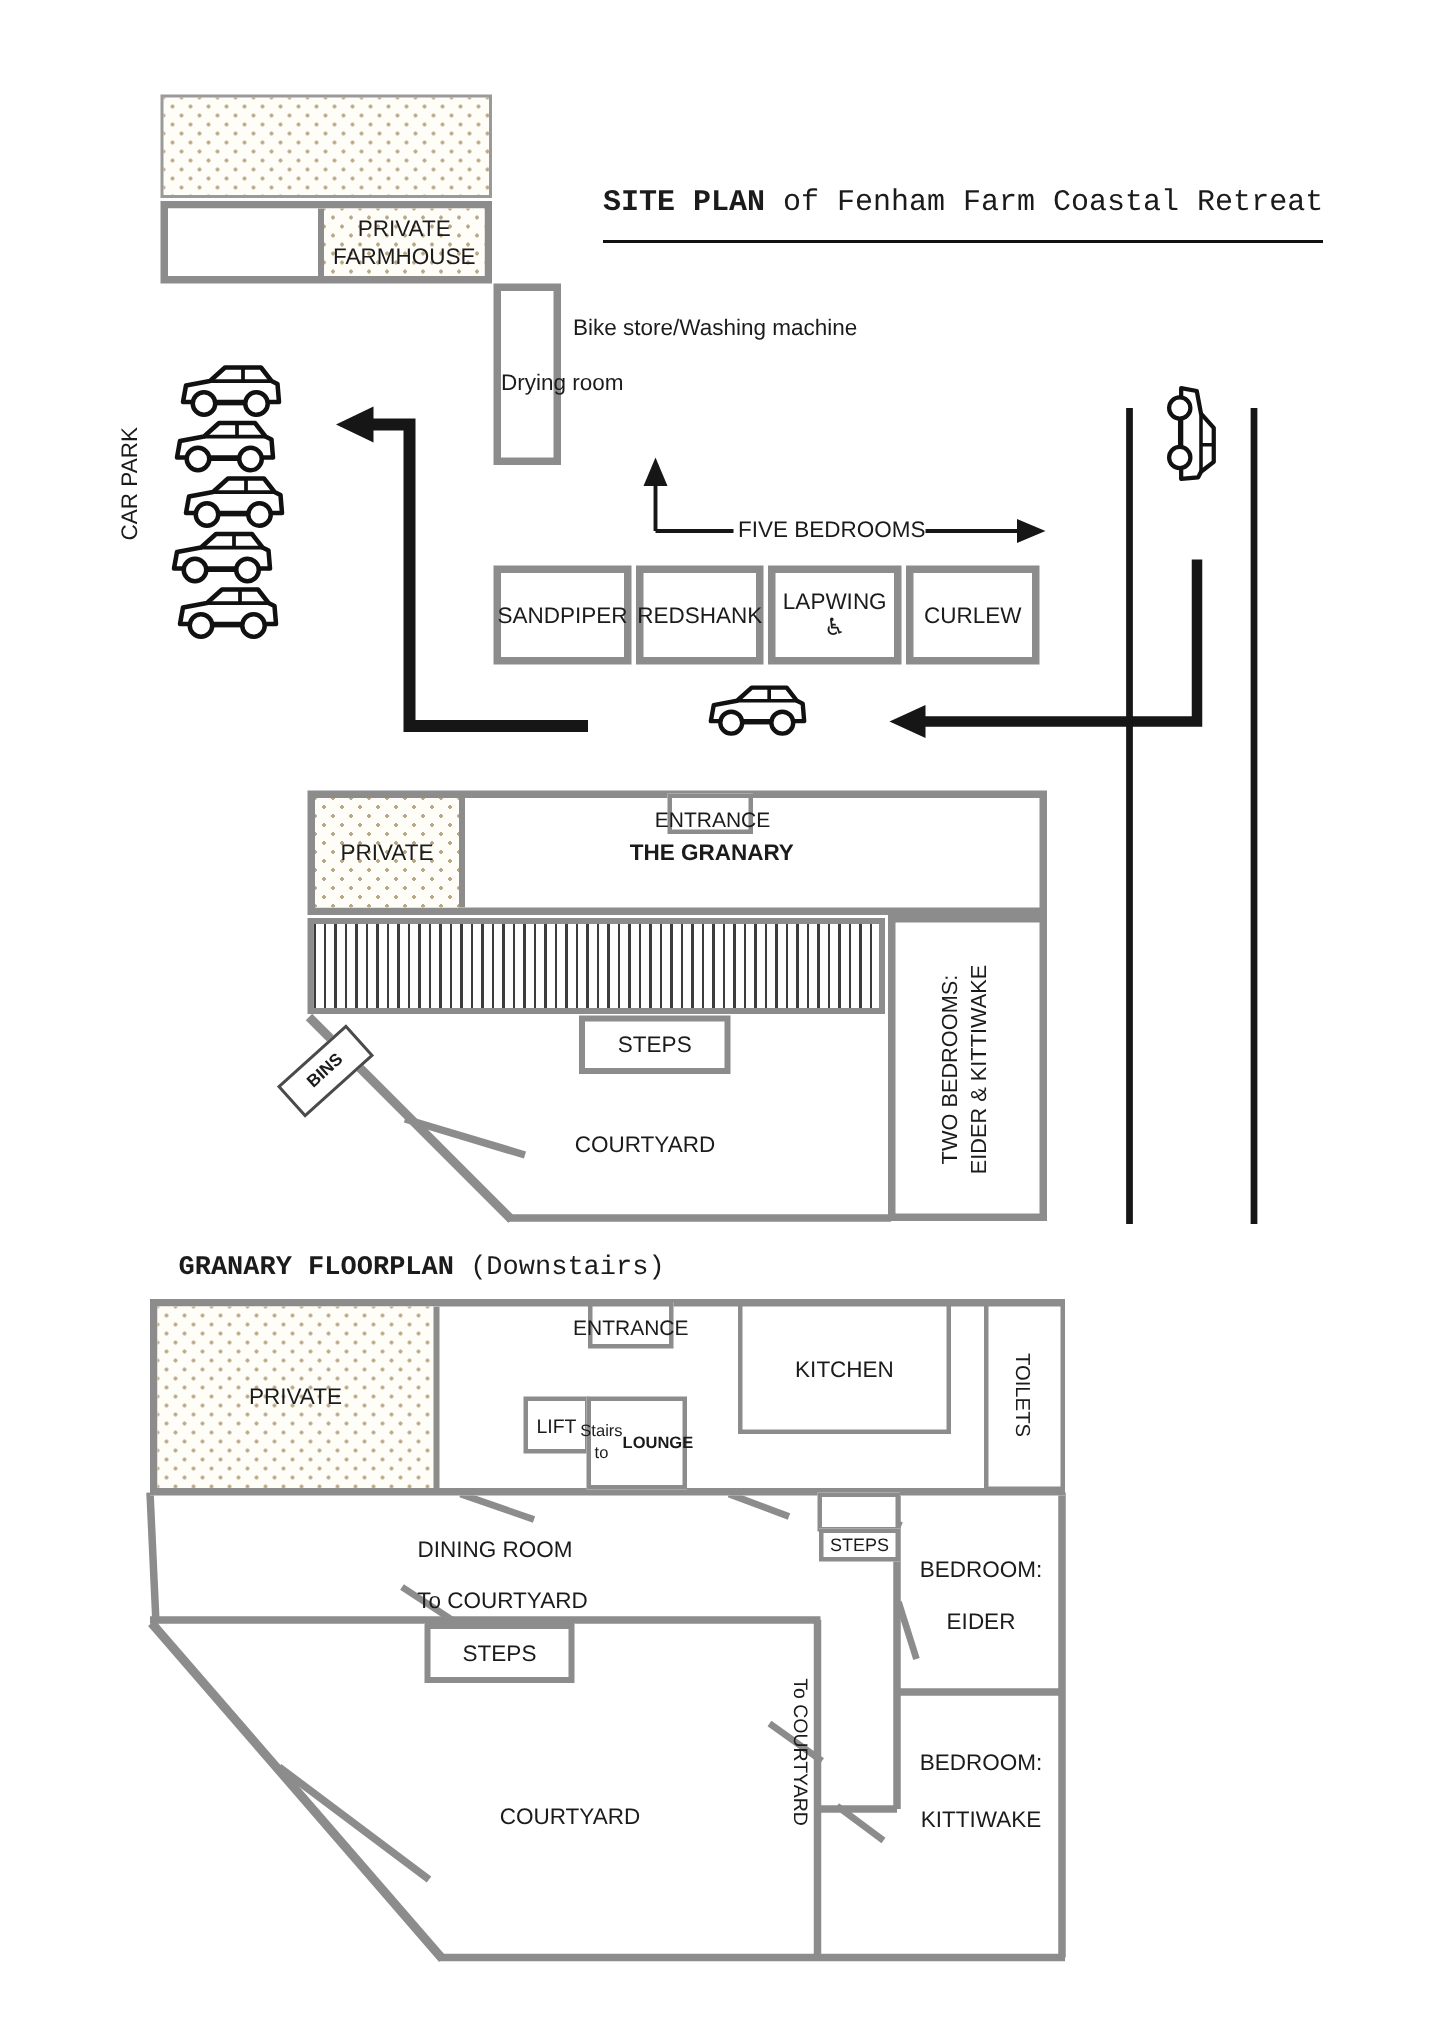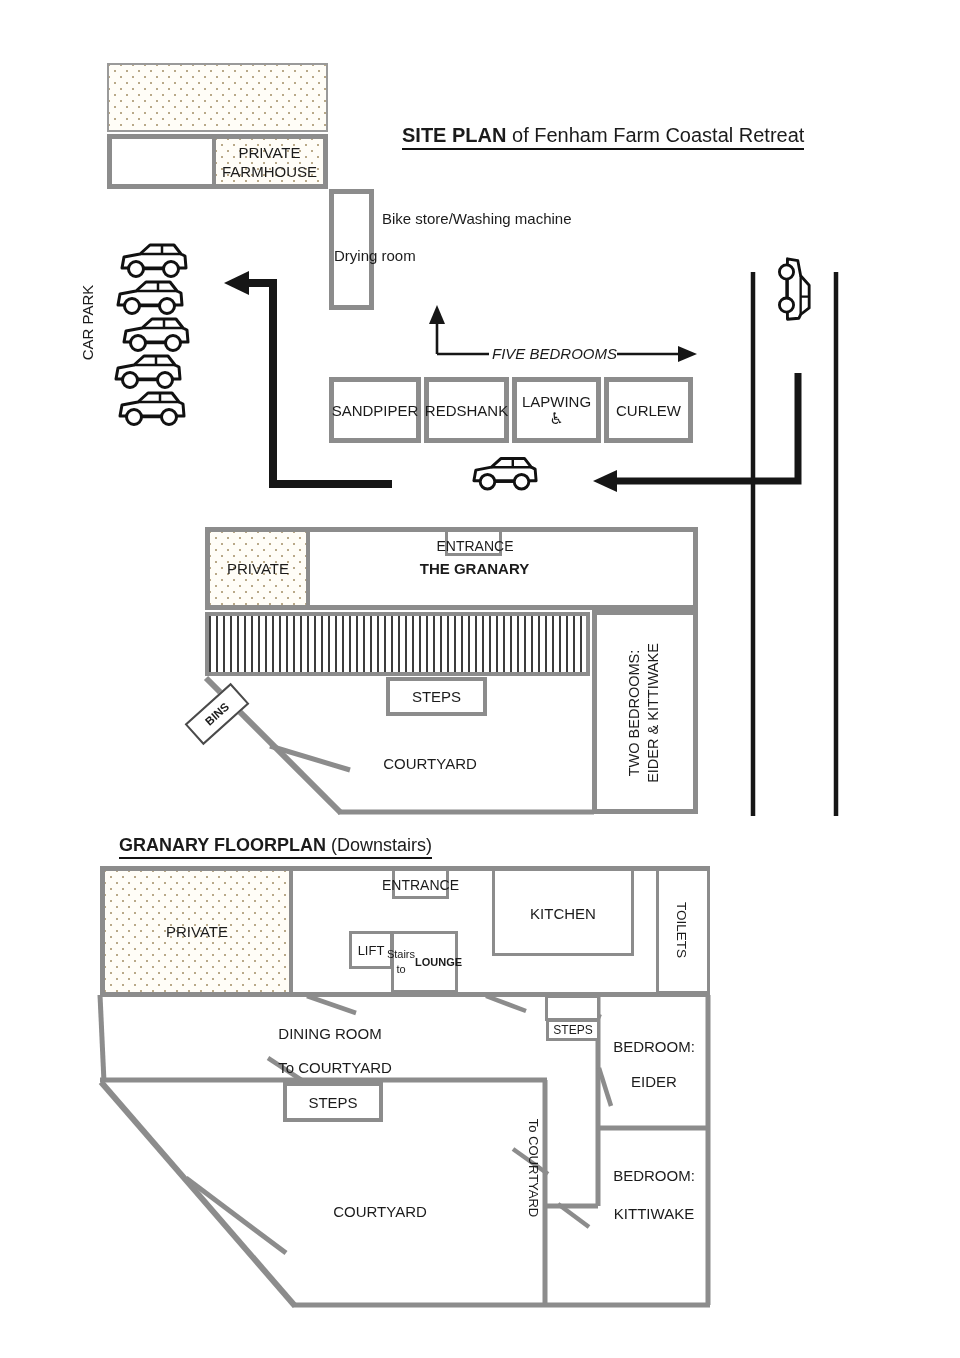--- a/index.html
+++ b/index.html
@@ -15,21 +15,21 @@
   .dotted{
     background-color:#fffdf7;
     background-image:radial-gradient(#b9a989 1.1px, transparent 1.25px),
                      radial-gradient(#b9a989 1.1px, transparent 1.25px);
     background-size:12px 12px;background-position:0 0,6px 6px;
   }
   .hatch{
     position:absolute;box-sizing:border-box;border:4px solid #8c8c8c;
     background:repeating-linear-gradient(90deg,#3c3c3c 0 1.6px,#ffffff 1.6px 7px);
   }
-  .title{font-size:20px;border-bottom:2.2px solid #111;padding-bottom:1px;}
+  .title{font-size:20px;border-bottom:2.2px solid #111;padding-bottom:13px;font-family:Liberation Mono, monospace;}
   .title b{font-weight:bold;}
   svg.layer{position:absolute;left:0;top:0;pointer-events:none;}
   .rot-ccw{transform:rotate(-90deg);}
   .rot-cw{transform:rotate(90deg);}
 </style>
 </head>
 <body>
 
 <div class="canvas">
 
@@ -139,21 +139,21 @@
   </svg>
   <svg class="abs" style="left:116px;top:388px;" width="72" height="40" viewBox="0 0 72 40">
     <path d="M4 28 L6 17 L22 14 L32 5 L56 5 L63 14 L67 16 L68 28 Z" fill="#fff" stroke="#111" stroke-width="3" stroke-linejoin="round"></path>
     <line x1="44" y1="5" x2="44" y2="14" stroke="#111" stroke-width="2.5"></line>
       <line x1="22" y1="14" x2="63" y2="14" stroke="#111" stroke-width="2.5"></line>
     <circle cx="18" cy="29" r="7.5" fill="#fff" stroke="#111" stroke-width="3"></circle>
       <circle cx="53" cy="29" r="7.5" fill="#fff" stroke="#111" stroke-width="3"></circle>
     <line x1="26" y1="29" x2="45" y2="29" stroke="#111" stroke-width="2.5"></line>
   </svg>
 
-  <div class="lbl" style="left:492px;top:345px;font-size:15px;font-style:italic;">FIVE BEDROOMS</div>
+  <div class="lbl" style="left:492px;top:345px;font-size:15px;">FIVE BEDROOMS</div>
 
   <div class="wallbox center" style="left:329px;top:377px;width:92px;height:66px;font-size:15px;">
     <span>SANDPIPER</span>
   </div>
   <div class="wallbox center" style="left:424px;top:377px;width:85px;height:66px;font-size:15px;">
     <span>REDSHANK</span>
   </div>
   <div class="wallbox center" style="left:512px;top:377px;width:89px;height:66px;font-size:15px;flex-direction:column;line-height:17px;">
     <span>LAPWING</span>
     <span style="font-size:16px;">♿</span>

